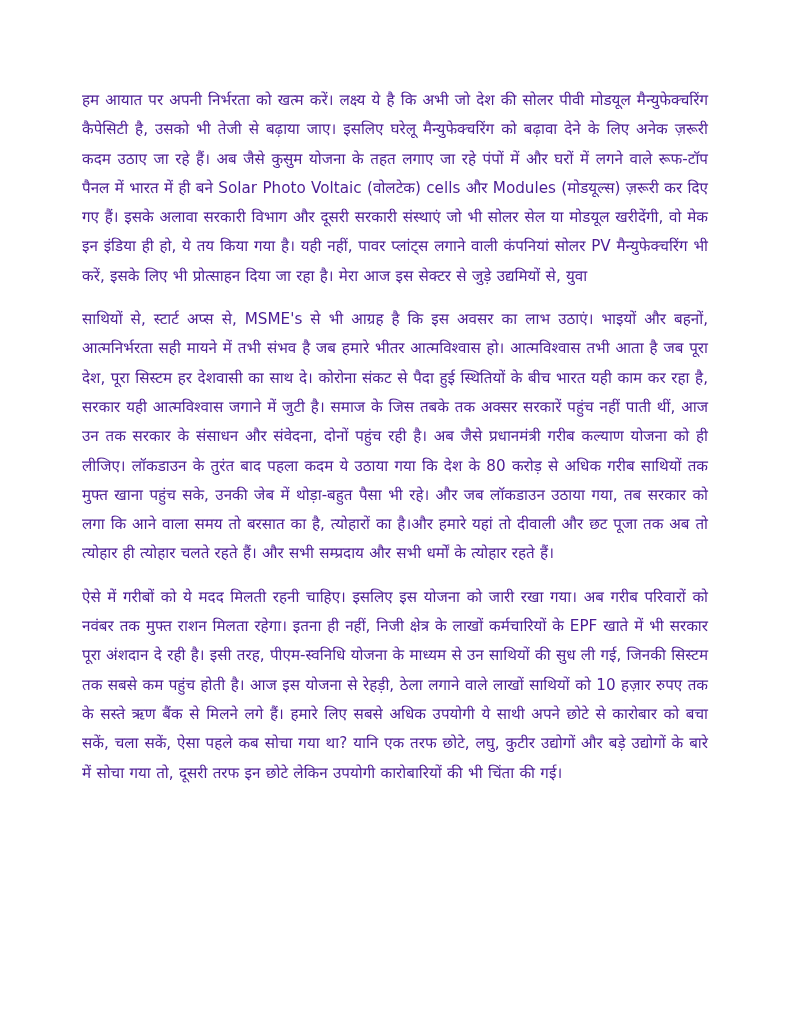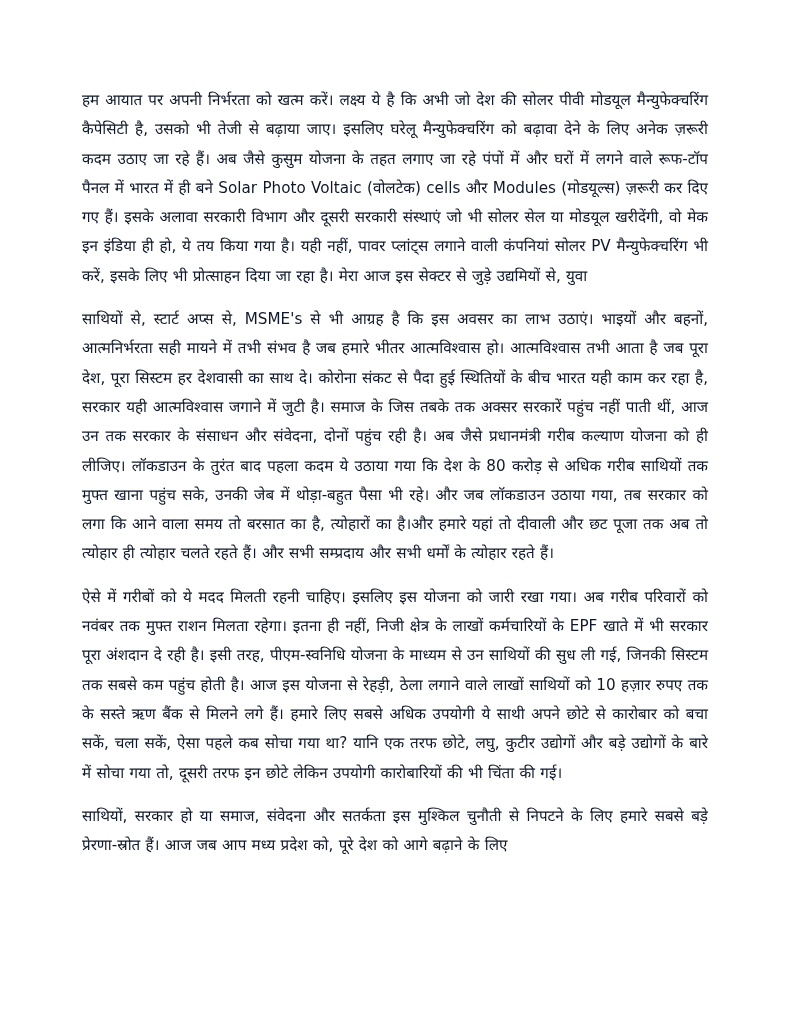--- a/index.html
+++ b/index.html
@@ -11,33 +11,32 @@
     width: 800px;
     height: 1035px;
     position: relative;
     overflow: hidden;
   }
   .page {
     position: absolute;
     left: 82px;
     top: 86px;
     width: 626px;
-    color: #0f172a;
+    color: #4c1d95;
     font-family: "DejaVu Sans", "Liberation Sans", sans-serif;
     font-size: 15.2px;
     line-height: 29.3px;
   }
   .para {
     margin: 0 0 14px 0;
     text-align: justify;
     text-align-last: left;
     word-spacing: 0.5px;
   }
 </style>
 </head>
 <body>
 
 <div class="page">
   <p class="para">हम आयात पर अपनी निर्भरता को खत्म करें। लक्ष्य ये है कि अभी जो देश की सोलर पीवी मोडयूल मैन्युफेक्चरिंग कैपेसिटी है, उसको भी तेजी से बढ़ाया जाए। इसलिए घरेलू मैन्युफेक्चरिंग को बढ़ावा देने के लिए अनेक ज़रूरी कदम उठाए जा रहे हैं। अब जैसे कुसुम योजना के तहत लगाए जा रहे पंपों में और घरों में लगने वाले रूफ-टॉप पैनल में भारत में ही बने Solar Photo Voltaic (वोलटेक) cells और Modules (मोडयूल्स) ज़रूरी कर दिए गए हैं। इसके अलावा सरकारी विभाग और दूसरी सरकारी संस्थाएं जो भी सोलर सेल या मोडयूल खरीदेंगी, वो मेक इन इंडिया ही हो, ये तय किया गया है। यही नहीं, पावर प्लांट्स लगाने वाली कंपनियां सोलर PV मैन्युफेक्चरिंग भी करें, इसके लिए भी प्रोत्साहन दिया जा रहा है। मेरा आज इस सेक्टर से जुड़े उद्यमियों से, युवा</p>
   <p class="para">साथियों से, स्टार्ट अप्स से, MSME's से भी आग्रह है कि इस अवसर का लाभ उठाएं। भाइयों और बहनों, आत्मनिर्भरता सही मायने में तभी संभव है जब हमारे भीतर आत्मविश्वास हो। आत्मविश्वास तभी आता है जब पूरा देश, पूरा सिस्टम हर देशवासी का साथ दे। कोरोना संकट से पैदा हुई स्थितियों के बीच भारत यही काम कर रहा है, सरकार यही आत्मविश्वास जगाने में जुटी है। समाज के जिस तबके तक अक्सर सरकारें पहुंच नहीं पाती थीं, आज उन तक सरकार के संसाधन और संवेदना, दोनों पहुंच रही है। अब जैसे प्रधानमंत्री गरीब कल्याण योजना को ही लीजिए। लॉकडाउन के तुरंत बाद पहला कदम ये उठाया गया कि देश के 80 करोड़ से अधिक गरीब साथियों तक मुफ्त खाना पहुंच सके, उनकी जेब में थोड़ा-बहुत पैसा भी रहे। और जब लॉकडाउन उठाया गया, तब सरकार को लगा कि आने वाला समय तो बरसात का है, त्योहारों का है।और हमारे यहां तो दीवाली और छट पूजा तक अब तो त्योहार ही त्योहार चलते रहते हैं। और सभी सम्प्रदाय और सभी धर्मों के त्योहार रहते हैं।</p>
   <p class="para">ऐसे में गरीबों को ये मदद मिलती रहनी चाहिए। इसलिए इस योजना को जारी रखा गया। अब गरीब परिवारों को नवंबर तक मुफ्त राशन मिलता रहेगा। इतना ही नहीं, निजी क्षेत्र के लाखों कर्मचारियों के EPF खाते में भी सरकार पूरा अंशदान दे रही है। इसी तरह, पीएम-स्वनिधि योजना के माध्यम से उन साथियों की सुध ली गई, जिनकी सिस्टम तक सबसे कम पहुंच होती है। आज इस योजना से रेहड़ी, ठेला लगाने वाले लाखों साथियों को 10 हज़ार रुपए तक के सस्ते ऋण बैंक से मिलने लगे हैं। हमारे लिए सबसे अधिक उपयोगी ये साथी अपने छोटे से कारोबार को बचा सकें, चला सकें, ऐसा पहले कब सोचा गया था? यानि एक तरफ छोटे, लघु, कुटीर उद्योगों और बड़े उद्योगों के बारे में सोचा गया तो, दूसरी तरफ इन छोटे लेकिन उपयोगी कारोबारियों की भी चिंता की गई।</p>
-  <p class="para">साथियों, सरकार हो या समाज, संवेदना और सतर्कता इस मुश्किल चुनौती से निपटने के लिए हमारे सबसे बड़े प्रेरणा-स्रोत हैं। आज जब आप मध्य प्रदेश को, पूरे देश को आगे बढ़ाने के लिए</p>
 </div>
 
 </body></html>

